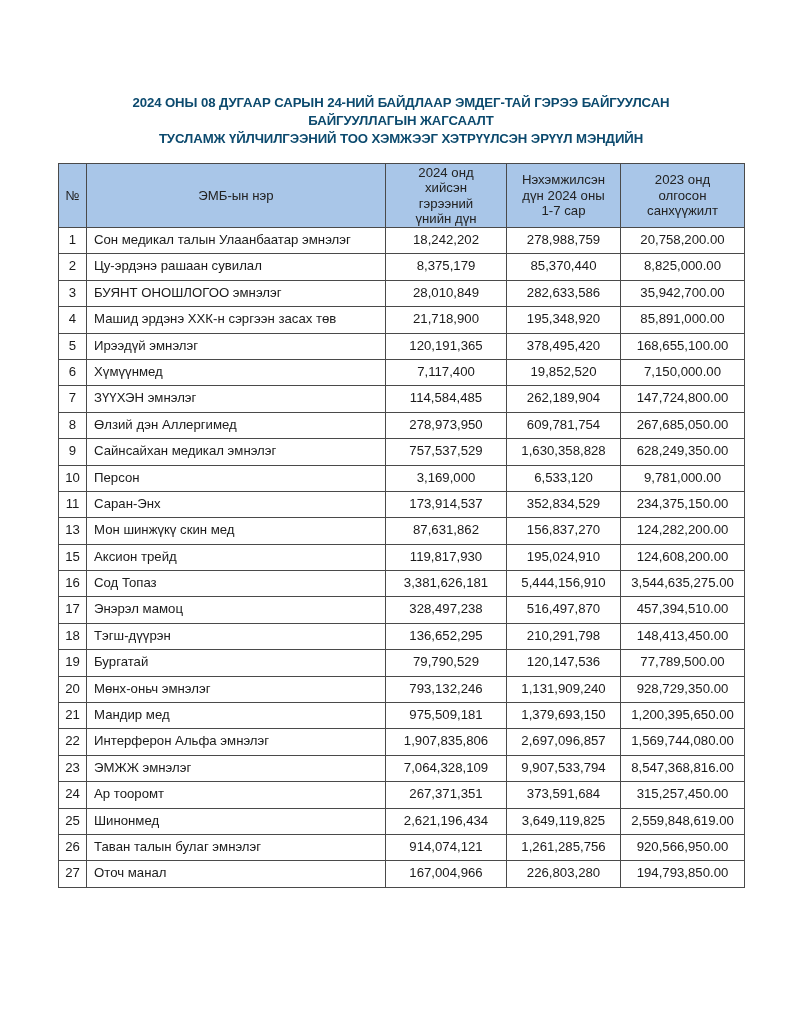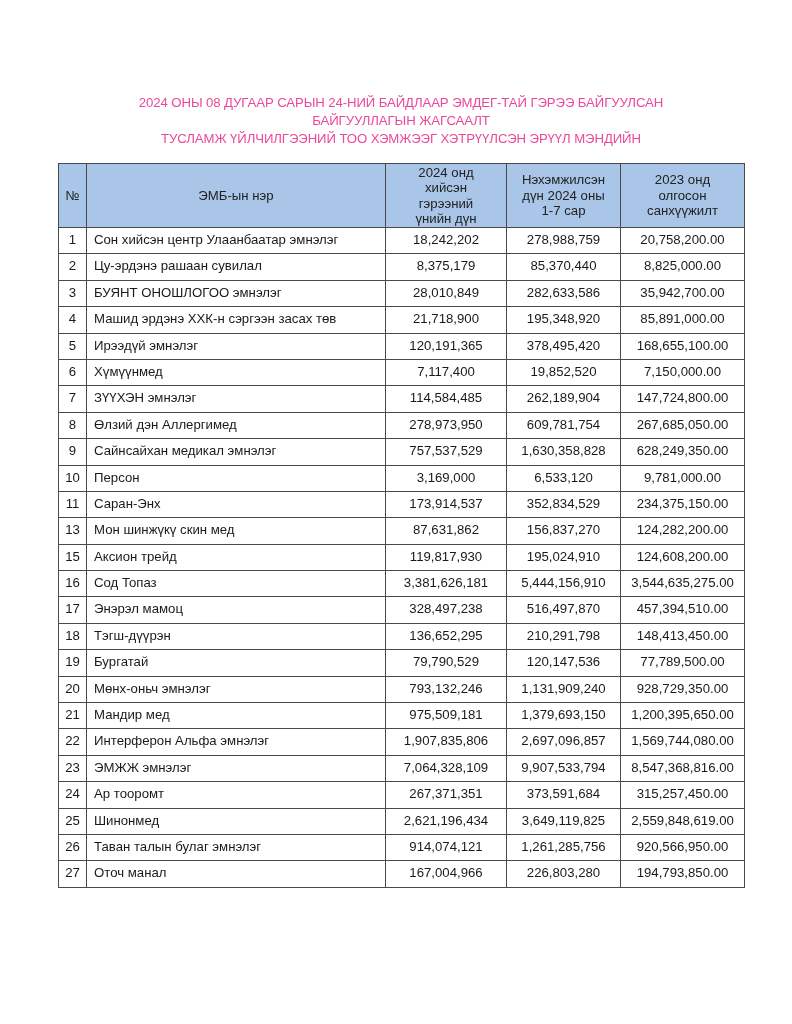--- a/index.html
+++ b/index.html
@@ -16,23 +16,23 @@
     color: #1a1a1a;
   }
   .title {
     position: absolute;
     left: 60px;
     top: 94px;
     width: 682px;
     text-align: center;
     font-size: 13.2px;
     line-height: 18px;
-    font-weight: normal;
+    font-weight: bold;
     letter-spacing: -0.1px;
-    color: #ec4899;
+    color: #0c4a6e;
   }
   .title div { white-space: nowrap; }
   table.data {
     position: absolute;
     left: 58px;
     top: 163px;
     width: 686px;
     border-collapse: collapse;
     table-layout: fixed;
     font-size: 13.2px;
@@ -102,21 +102,21 @@
       <th>
         <div>2023 онд</div>
         <div>олгосон</div>
         <div>санхүүжилт</div>
       </th>
     </tr>
   </thead>
   <tbody id="table-body">
       <tr>
         <td class="num">1</td>
-        <td class="name">Сон хийсэн центр Улаанбаатар эмнэлэг</td>
+        <td class="name">Сон медикал талын Улаанбаатар эмнэлэг</td>
         <td class="val">18,242,202</td>
         <td class="val">278,988,759</td>
         <td class="val">20,758,200.00</td>
       </tr>
       <tr>
         <td class="num">2</td>
         <td class="name">Цу-эрдэнэ рашаан сувилал</td>
         <td class="val">8,375,179</td>
         <td class="val">85,370,440</td>
         <td class="val">8,825,000.00</td>

